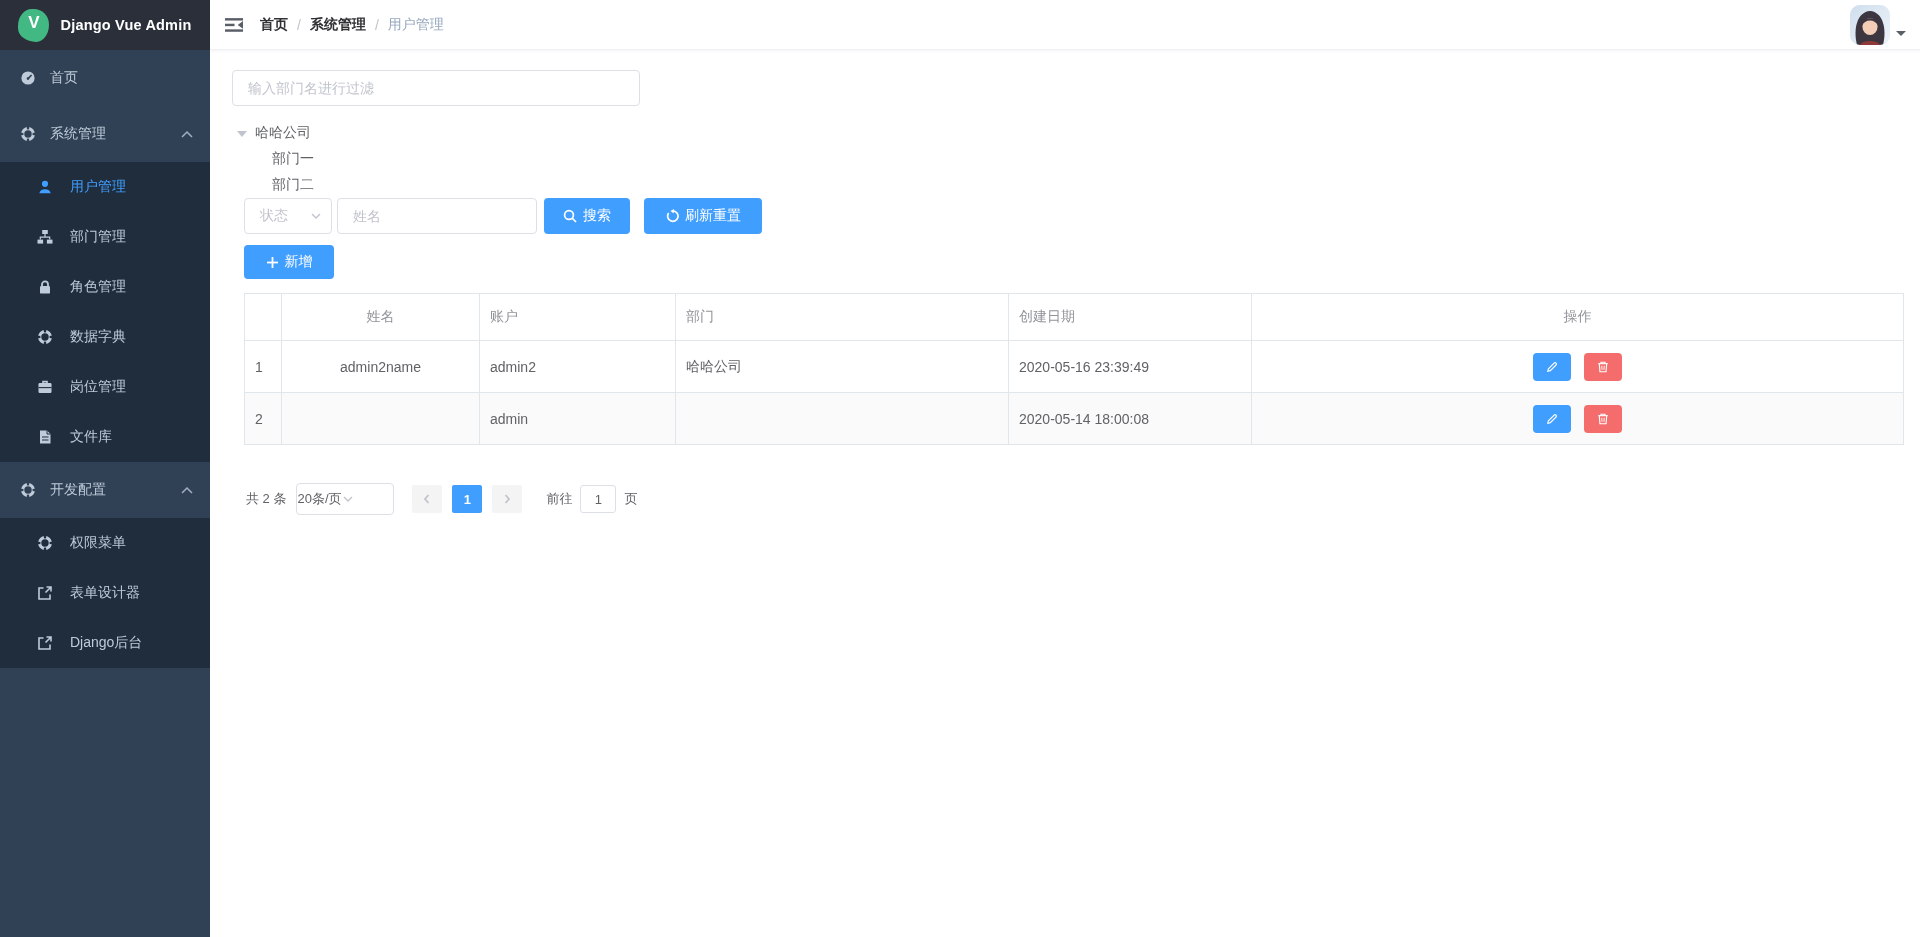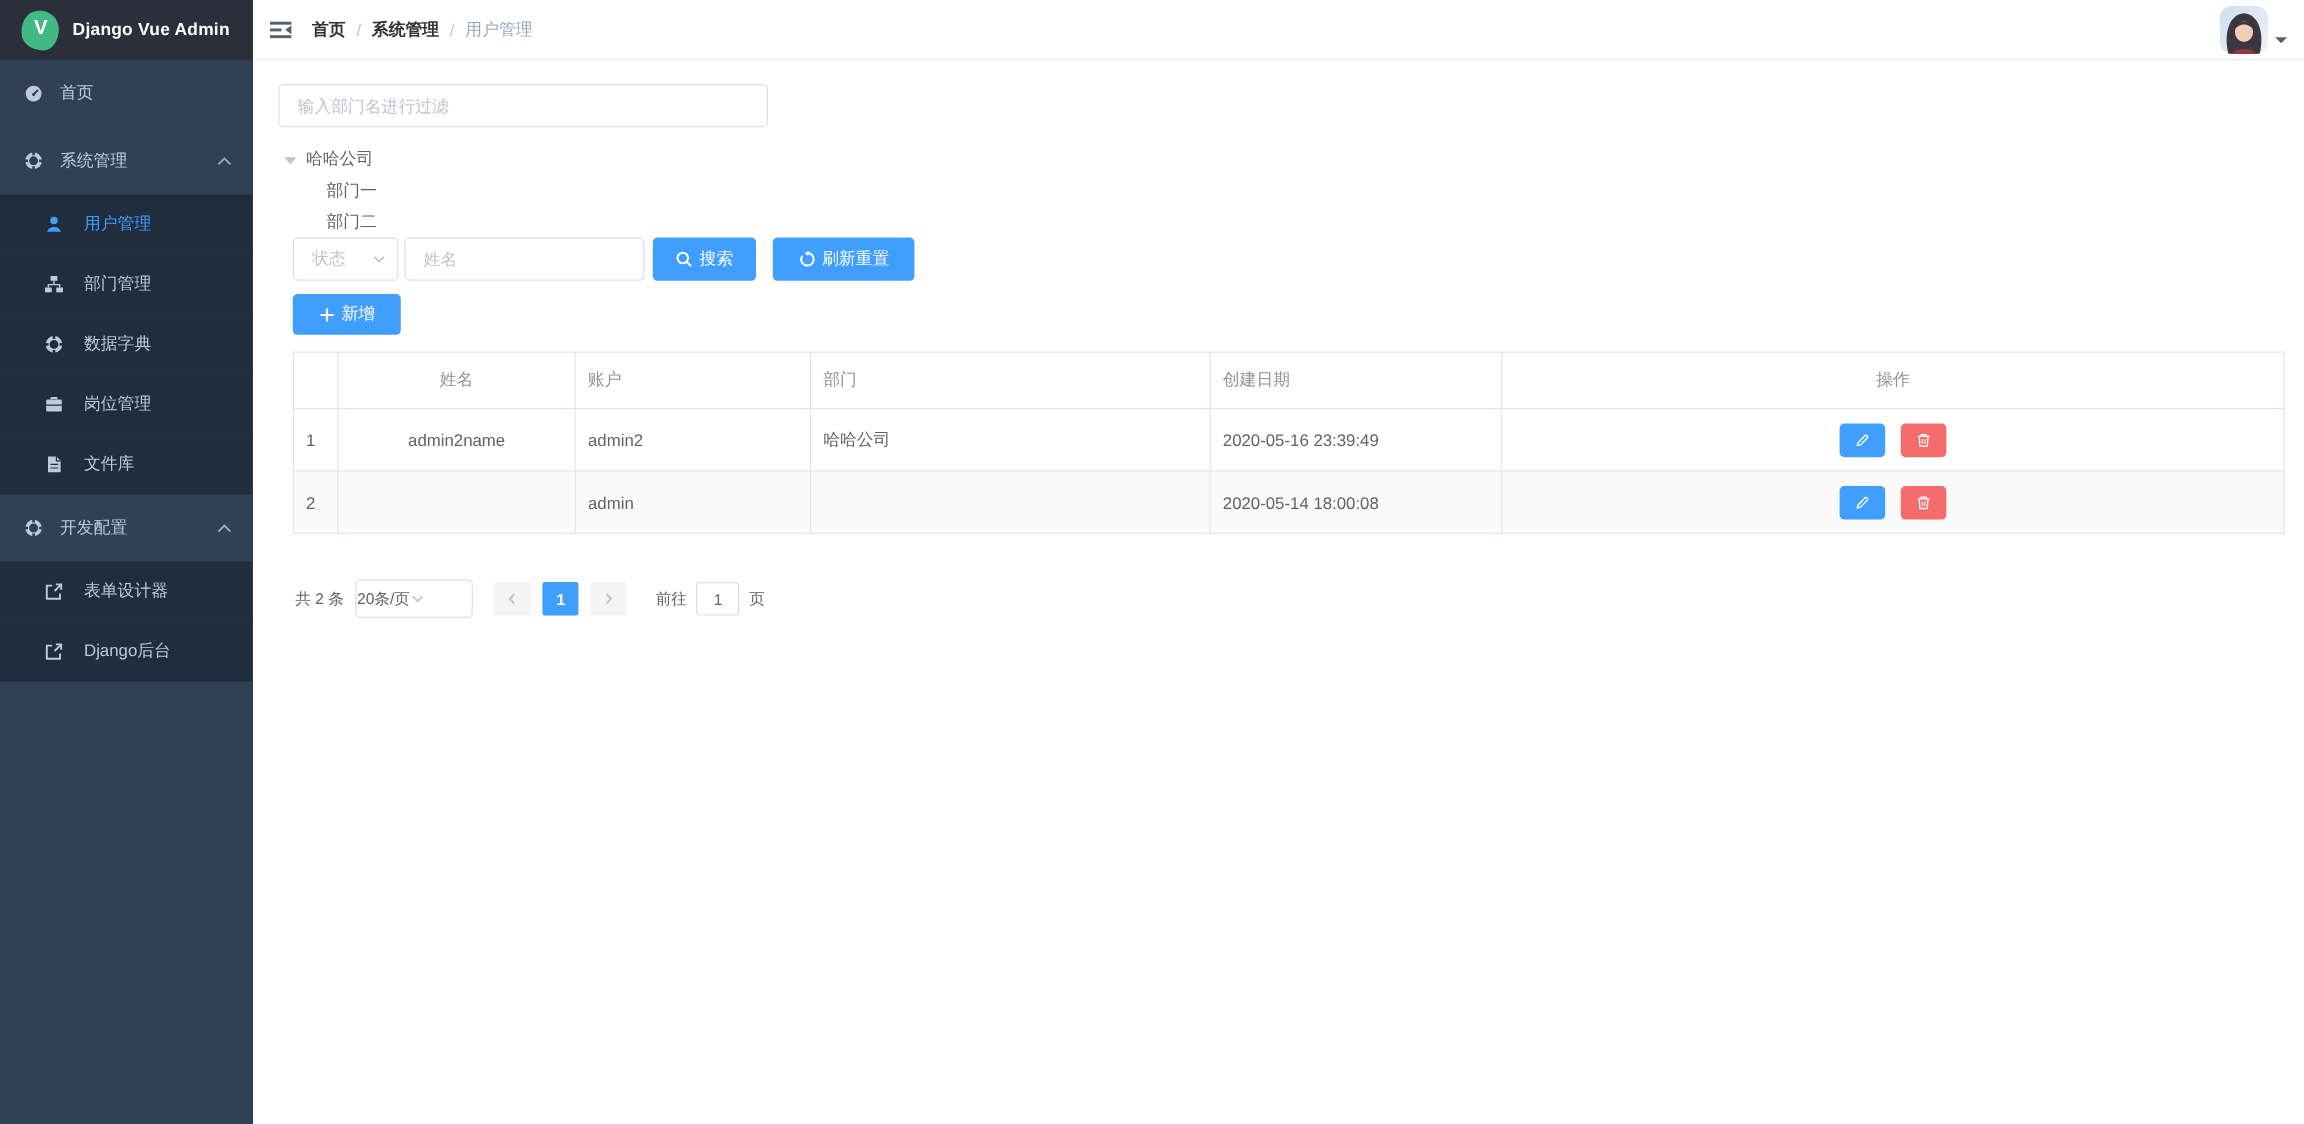--- a/index.html
+++ b/index.html
@@ -138,20 +138,27 @@
         <svg class="mi" width="16" height="16" viewBox="0 0 16 16">
           <rect x="5.2" y="1" width="5.6" height="4" fill="currentColor"></rect>
           <rect x="0.5" y="10.6" width="5.6" height="4" fill="currentColor"></rect>
           <rect x="9.9" y="10.6" width="5.6" height="4" fill="currentColor"></rect>
           <path d="M8 5 v2.6 M3.3 10.6 V8.2 h9.4 v2.4" fill="none" stroke="currentColor" stroke-width="1.2"></path>
         </svg>
         <span>部门管理</span>
       </div>
       <div class="menu-row">
         <svg class="mi" width="16" height="16" viewBox="0 0 16 16">
+          <path d="M5 7 V5.4 a3 3 0 0 1 6 0 V7" fill="none" stroke="currentColor" stroke-width="1.8"></path>
+          <rect x="3" y="7" width="10" height="7.6" rx="1.2" fill="currentColor"></rect>
+        </svg>
+        <span>角色管理</span>
+      </div>
+      <div class="menu-row">
+        <svg class="mi" width="16" height="16" viewBox="0 0 16 16">
           <circle cx="8" cy="8" r="5.3" fill="none" stroke="currentColor" stroke-width="3.2"></circle>
           <rect class="notch-sub" x="6.9" y="0" width="2.2" height="3.4"></rect>
           <rect class="notch-sub" x="6.9" y="12.6" width="2.2" height="3.4"></rect>
           <rect class="notch-sub" x="0" y="6.9" width="3.4" height="2.2"></rect>
           <rect class="notch-sub" x="12.6" y="6.9" width="3.4" height="2.2"></rect>
         </svg>
         <span>数据字典</span>
       </div>
       <div class="menu-row">
         <svg class="mi" width="16" height="16" viewBox="0 0 16 16">
@@ -180,20 +187,30 @@
         <rect class="notch-menu" x="0" y="6.9" width="3.4" height="2.2"></rect>
         <rect class="notch-menu" x="12.6" y="6.9" width="3.4" height="2.2"></rect>
       </svg>
       <span>开发配置</span>
       <svg class="menu-caret" width="14" height="10" viewBox="0 0 14 10">
         <polyline points="2,8 7,3 12,8" fill="none" stroke="#BFCBD9" stroke-width="1.5"></polyline>
       </svg>
     </div>
 
     <div class="submenu">
+      <div class="menu-row">
+        <svg class="mi" width="16" height="16" viewBox="0 0 16 16">
+          <circle cx="8" cy="8" r="5.3" fill="none" stroke="currentColor" stroke-width="3.2"></circle>
+          <rect class="notch-sub" x="6.9" y="0" width="2.2" height="3.4"></rect>
+          <rect class="notch-sub" x="6.9" y="12.6" width="2.2" height="3.4"></rect>
+          <rect class="notch-sub" x="0" y="6.9" width="3.4" height="2.2"></rect>
+          <rect class="notch-sub" x="12.6" y="6.9" width="3.4" height="2.2"></rect>
+        </svg>
+        <span>权限菜单</span>
+      </div>
       <div class="menu-row">
         <svg class="mi" width="16" height="16" viewBox="0 0 16 16">
           <path d="M13 9.5 V14 H2 V3 h4.5" fill="none" stroke="currentColor" stroke-width="1.6"></path>
           <path d="M8.5 7.5 L14 2 M9.5 2 H14 V6.5" fill="none" stroke="currentColor" stroke-width="1.6"></path>
         </svg>
         <span>表单设计器</span>
       </div>
       <div class="menu-row">
         <svg class="mi" width="16" height="16" viewBox="0 0 16 16">
           <path d="M13 9.5 V14 H2 V3 h4.5" fill="none" stroke="currentColor" stroke-width="1.6"></path>

